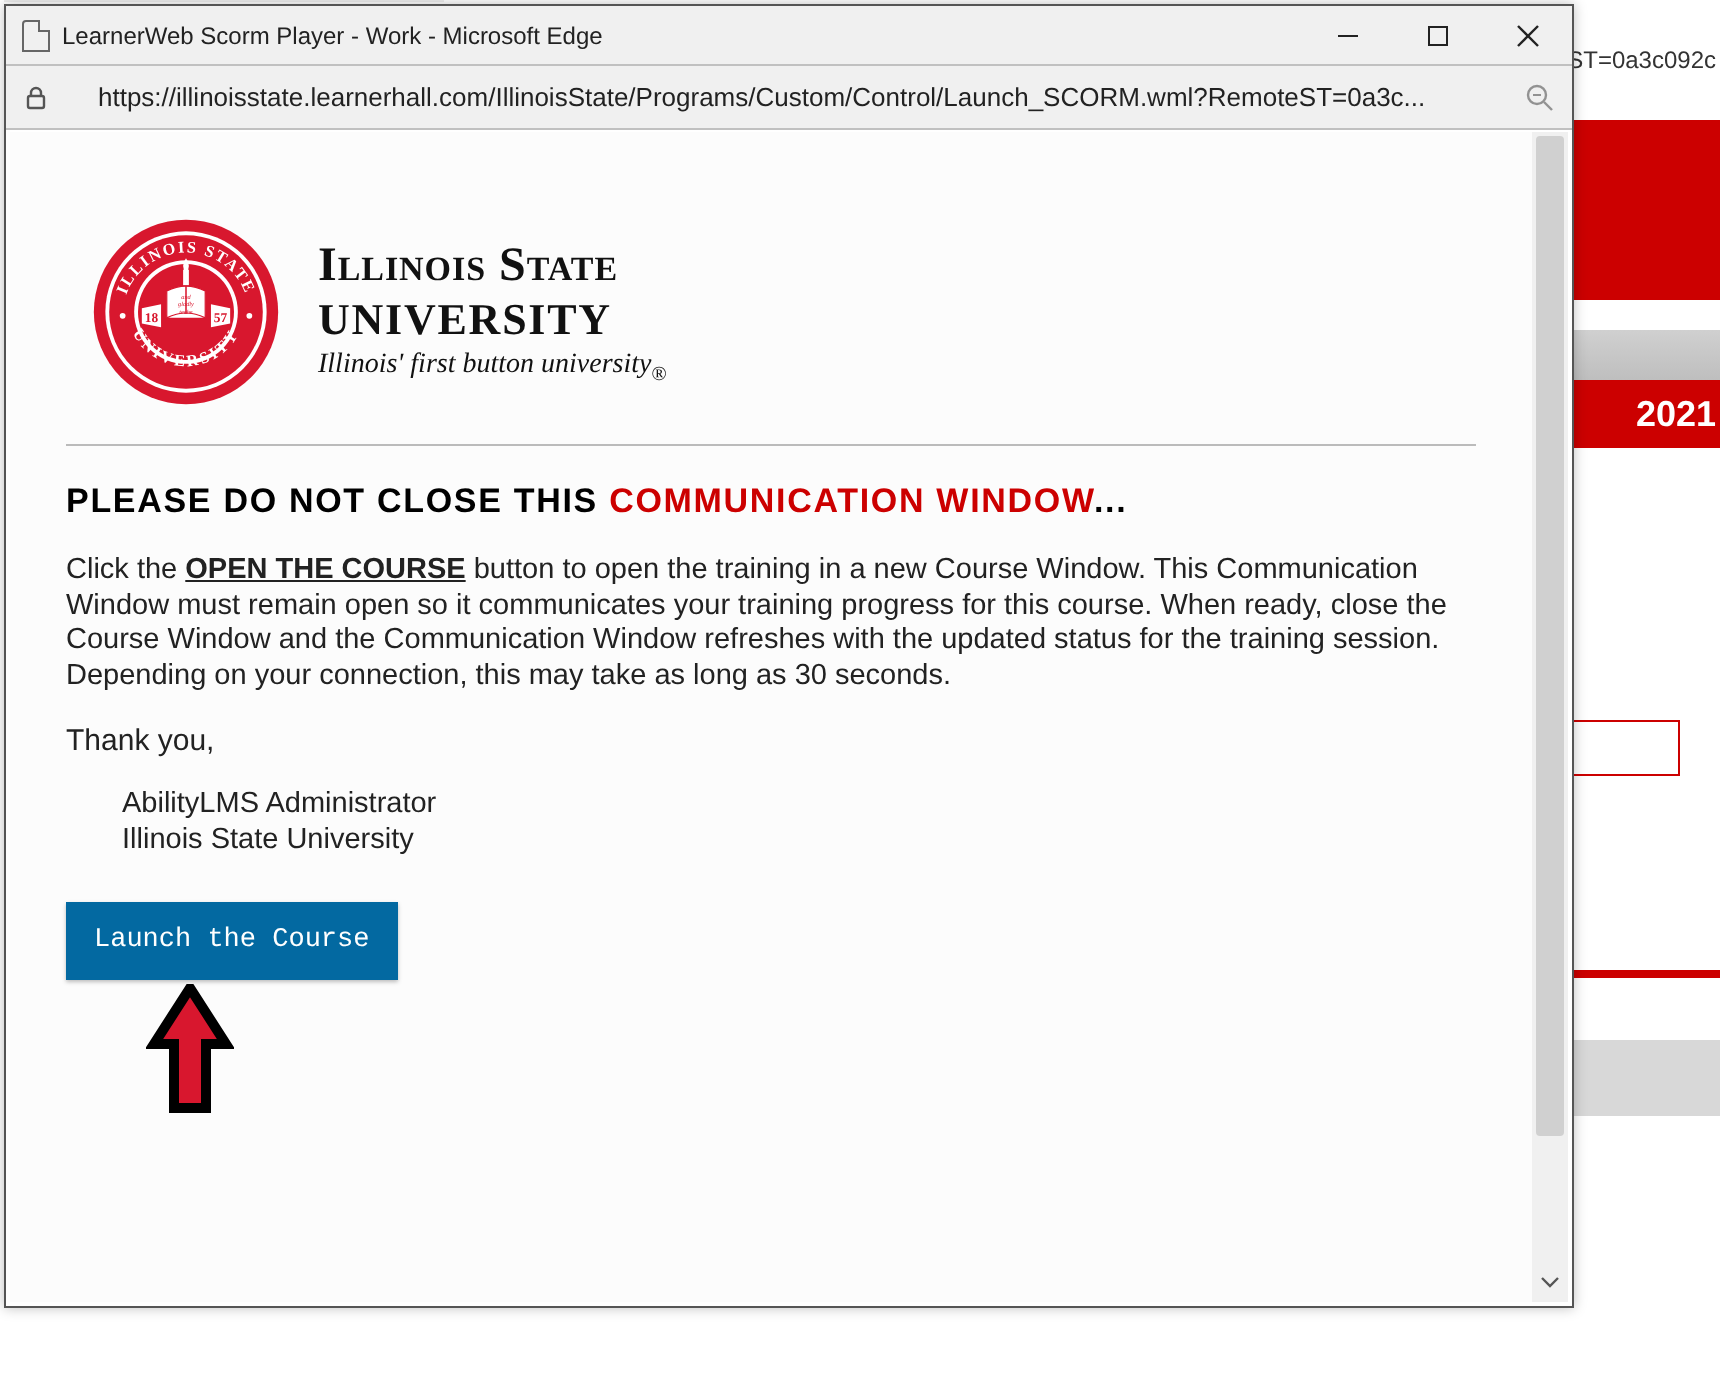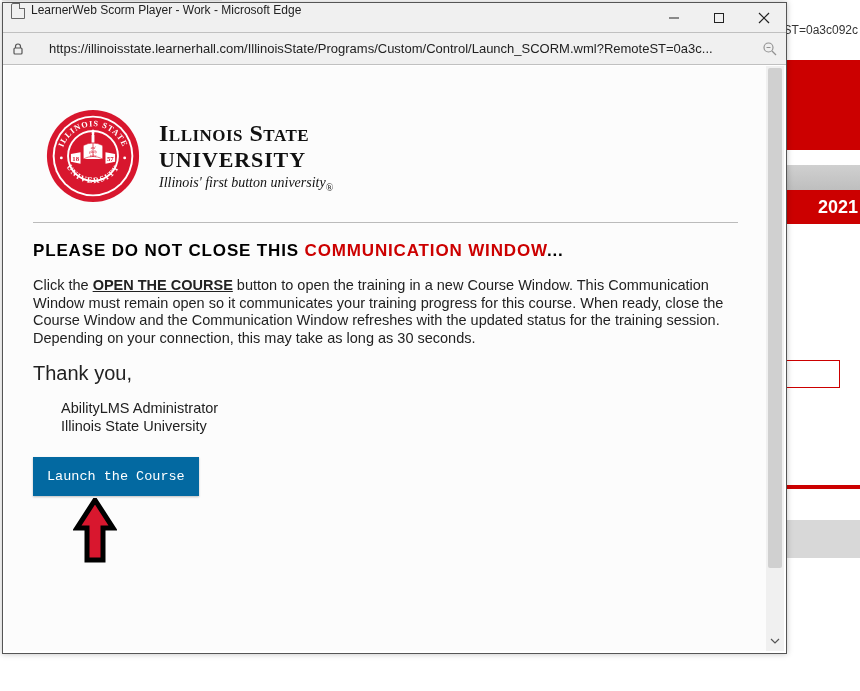--- a/index.html
+++ b/index.html
@@ -10,21 +10,21 @@
     .bg-redbar { position: absolute; top: 60px; right: 0; width: 75px; height: 90px; background: #c00; }
     .bg-graybar { position: absolute; top: 165px; right: 0; width: 75px; height: 34px; background: linear-gradient(#d0d0d0,#b8b8b8); }
     .bg-yearbar { position: absolute; top: 190px; right: 0; width: 75px; height: 34px; background: #c00; color: #fff; font-weight: bold; font-size: 18px; line-height: 34px; text-align: right; padding-right: 2px; }
     .bg-redthin  { position: absolute; top: 485px; right: 0; width: 75px; height: 4px; background: #c00; }
     .bg-redbox   { position: absolute; top: 360px; right: 20px; width: 55px; height: 28px; border: 1px solid #c00; background: #fff; }
     .bg-grayblock{ position: absolute; top: 520px; right: 0; width: 75px; height: 38px; background: #d8d8d8; }
     .bg-urltail  { position: absolute; top: 23px; right: 2px; font-size: 12px; color: #333; font-family: Arial; }
 
     
     .popup { position: absolute; top: 2px; left: 2px; width: 785px; height: 652px; border: 1px solid #555; background: #fff; box-shadow: 0 0 6px rgba(0,0,0,0.25); }
-    .titlebar { height: 30px; background: #f0f0f0; border-bottom: 1px solid #c0c0c0; display: flex; align-items: flex-start; padding: 0 0 0 8px; }
+    .titlebar { height: 30px; background: #f0f0f0; border-bottom: 1px solid #c0c0c0; display: flex; align-items: center; padding: 0 0 0 8px; }
     .titlebar .page-icon { width: 14px; height: 16px; border: 1px solid #666; border-radius: 2px 2px 0 0; margin-right: 6px; position: relative; }
     .titlebar .page-icon::after { content:""; position:absolute; top:-1px; right:-1px; width:5px; height:5px; background:#f0f0f0; border-left:1px solid #666; border-bottom:1px solid #666; }
     .titlebar .title-text { font-size: 12px; color: #222; flex: 0 0 auto; }
     .titlebar .spacer { flex: 1; }
     .winbtn { width: 45px; height: 30px; display:flex; align-items:center; justify-content:center; cursor: pointer; }
     .winbtn svg { display:block; }
 
     .addressbar { height: 32px; background: #f0f0f0; display: flex; align-items: center; padding: 0 8px; gap: 24px; border-bottom: 1px solid #c0c0c0; }
     .lock-icon { width: 14px; height: 14px; }
     .url-text { font-size: 13px; color: #222; flex: 1; white-space: nowrap; overflow: hidden; text-overflow: ellipsis; }
@@ -45,21 +45,21 @@
     .uni-text .tagline { font-family: Georgia, 'Times New Roman', serif; font-style: italic; font-size: 14px; color: #111; margin-top: 2px; }
 
     hr.divider { border: none; border-top: 1px solid #bbb; margin: 6px 0 18px 0; }
 
     .warning-line { font-family: Arial, sans-serif; font-size: 17px; font-weight: bold; letter-spacing: .05em; color: #000; margin-bottom: 16px; }
     .warning-red { color: #c00; }
 
     .body-text { font-family: Arial, sans-serif; font-size: 14.5px; line-height: 1.22; color: #222; margin-bottom: 14px; }
     .body-text b { font-weight: bold; text-decoration: underline; }
 
-    .thanks { font-family: Arial, sans-serif; font-size: 20px; color: #222; margin-bottom: 14px; }
+    .thanks { font-family: Arial, sans-serif; font-size: 15px; color: #222; margin-bottom: 14px; }
     .sig { font-family: Arial, sans-serif; font-size: 14.5px; color: #222; line-height: 1.25; margin-bottom: 22px; margin-left: 28px; }
 
     .launch-btn { display: inline-block; background: #0369a1; color: #fff; font-family: Liberation Mono, monospace; font-size: 13.5px; padding: 12px 14px; cursor: pointer; box-shadow: 0 1px 2px rgba(0,0,0,.25); }
 
     .pointer-arrow { margin-top: 2px; margin-left: 40px; }
 
     .tabshadow { position: absolute; top: -3px; left: 2px; width: 220px; height: 4px; background: #eee; border-top: 1px solid #bbb; }
   </style>
 </head>
 <body>

